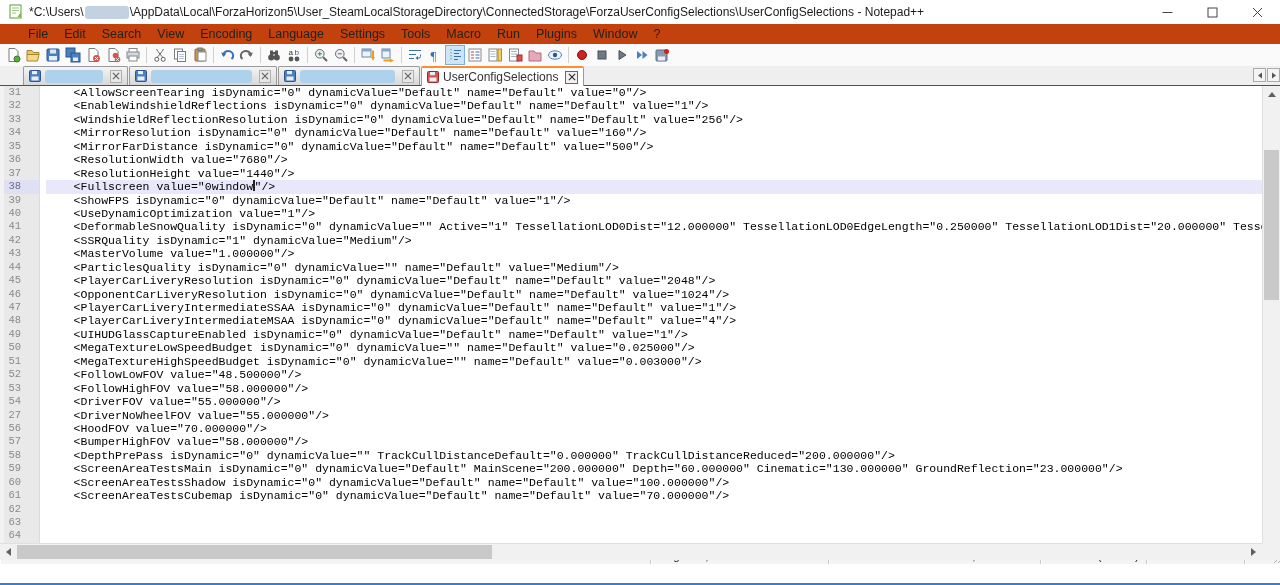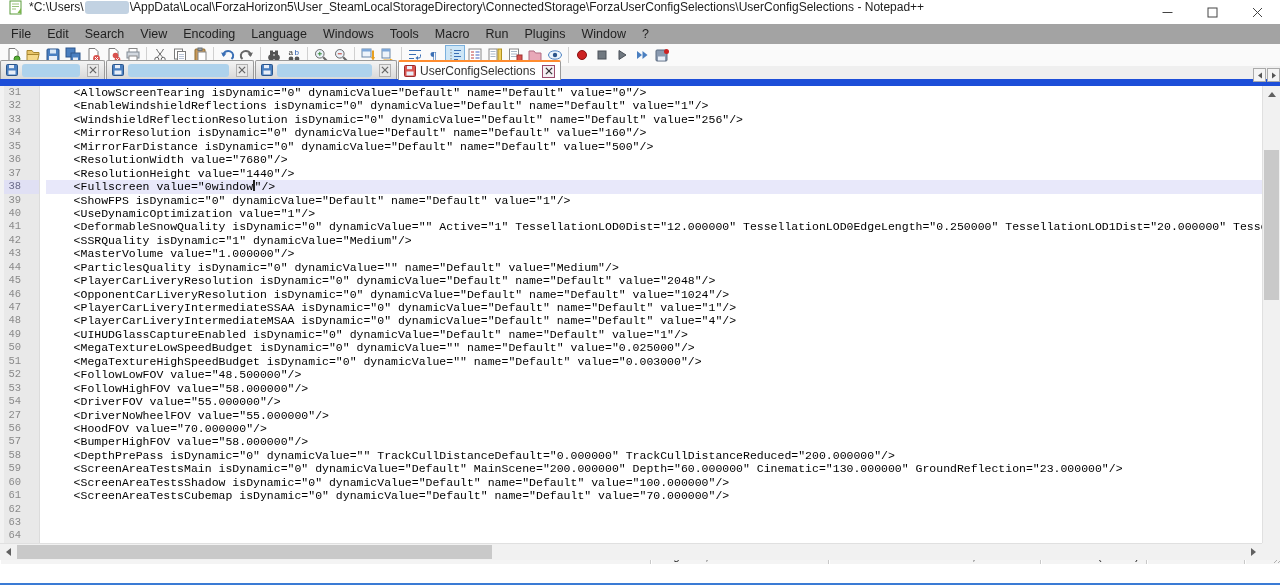--- a/index.html
+++ b/index.html
@@ -2,41 +2,41 @@
 <html style="--accent: #ff8c2e; --redact: #aed2ec; --curline: #e8e8fa;"><head>
 <meta charset="utf-8">
 <style>
   * { box-sizing: border-box; margin: 0; padding: 0; }
   html,body { width:1280px; height:585px; overflow:hidden; }
   body { font-family:"Liberation Sans", sans-serif; background:#fff; }
   #window { width:1280px; height:585px; display:flex; flex-direction:column;
             border-bottom:2px solid #3a7bd5; background:#fff; }
 
   
-  .titlebar { height:24px; display:flex; align-items:flex-start; background:#fff; flex:0 0 auto; }
+  .titlebar { height:24px; display:flex; align-items:center; background:#fff; flex:0 0 auto; }
   .app-icon { width:16px; height:16px; margin:0 5px 0 8px; flex:0 0 auto; }
   .title-text { font-size:12px; color:#1c1c1c; white-space:pre; display:flex; align-items:center; }
   .redact { display:inline-block; height:13px; border-radius:3px; background:var(--redact,#aed2ec); vertical-align:middle; }
   .redact.title { width:44px; background:#c2d2e2; margin:0 1px; }
   .win-controls { margin-left:auto; display:flex; height:24px; }
   .win-btn { width:45px; height:24px; display:flex; align-items:center; justify-content:center; color:#444; }
   .win-btn svg { display:block; }
 
   
-  .menubar { height:20px; display:flex; align-items:center; background:#a3a3a3; padding-left:3px; flex:0 0 auto; }
+  .menubar { height:20px; display:flex; align-items:center; background:#c2410c; padding-left:20px; flex:0 0 auto; }
   .menu-item { font-size:12.5px; color:#222; padding:2px 8px; white-space:pre; }
 
   
   .toolbar { height:22px; display:flex; align-items:center; background:#fafafa; padding-left:3px; flex:0 0 auto; }
   .tb { width:20px; height:20px; display:flex; align-items:center; justify-content:center; border:1px solid transparent; }
   .tb.active { background:#cde6f7; border:1px solid #7ab0dd; }
   .tb-sep { width:1px; height:16px; background:#d0d0d0; margin:0 3px; }
 
   
-  .tabbar { height:20px; background:#efefef; display:flex; align-items:flex-end; position:relative; border-bottom:7px solid #1d4ed8; flex:0 0 auto; }
+  .tabbar { height:20px; background:#efefef; display:flex; align-items:flex-end; position:relative; border-bottom:1px solid #1d4ed8; flex:0 0 auto;padding-left:23px; }
   .tab { height:19px; display:flex; align-items:center; gap:4px; padding:0 5px;
          background:linear-gradient(#f4f4f4,#d8d8d8); border:1px solid #9a9a9a; border-bottom:none;
          border-radius:2px 2px 0 0; margin-right:1px; font-size:12px; color:#333; position:relative; }
   .tab.active { height:20px; background:#fff; border-top:2px solid var(--accent,#ff8c2e); margin-bottom:-1px; z-index:2; }
   .tab .label { white-space:nowrap; }
   .tab .redact { width:var(--rw,80px); }
   .tab-close { width:13px; height:13px; display:flex; align-items:center; justify-content:center;
                border:1px solid #b0b0b0; background:#e8e8e8; color:#666; margin-left:3px; }
   .tab.active .tab-close { border:1px solid #9a4a6a; background:#f5eef2; color:#333; }
   .tab-scroll { position:absolute; right:0; top:2px; display:flex; gap:1px; }
@@ -113,21 +113,21 @@
     </div>
   </div>
 
   <div class="menubar" id="menubar">
       <span class="menu-item">File</span>
       <span class="menu-item">Edit</span>
       <span class="menu-item">Search</span>
       <span class="menu-item">View</span>
       <span class="menu-item">Encoding</span>
       <span class="menu-item">Language</span>
-      <span class="menu-item">Windows</span>
+      <span class="menu-item">Settings</span>
       <span class="menu-item">Tools</span>
       <span class="menu-item">Macro</span>
       <span class="menu-item">Run</span>
       <span class="menu-item">Plugins</span>
       <span class="menu-item">Window</span>
       <span class="menu-item">?</span>
     </div>
 
   <div class="toolbar" id="toolbar">
       <span class="tb">

